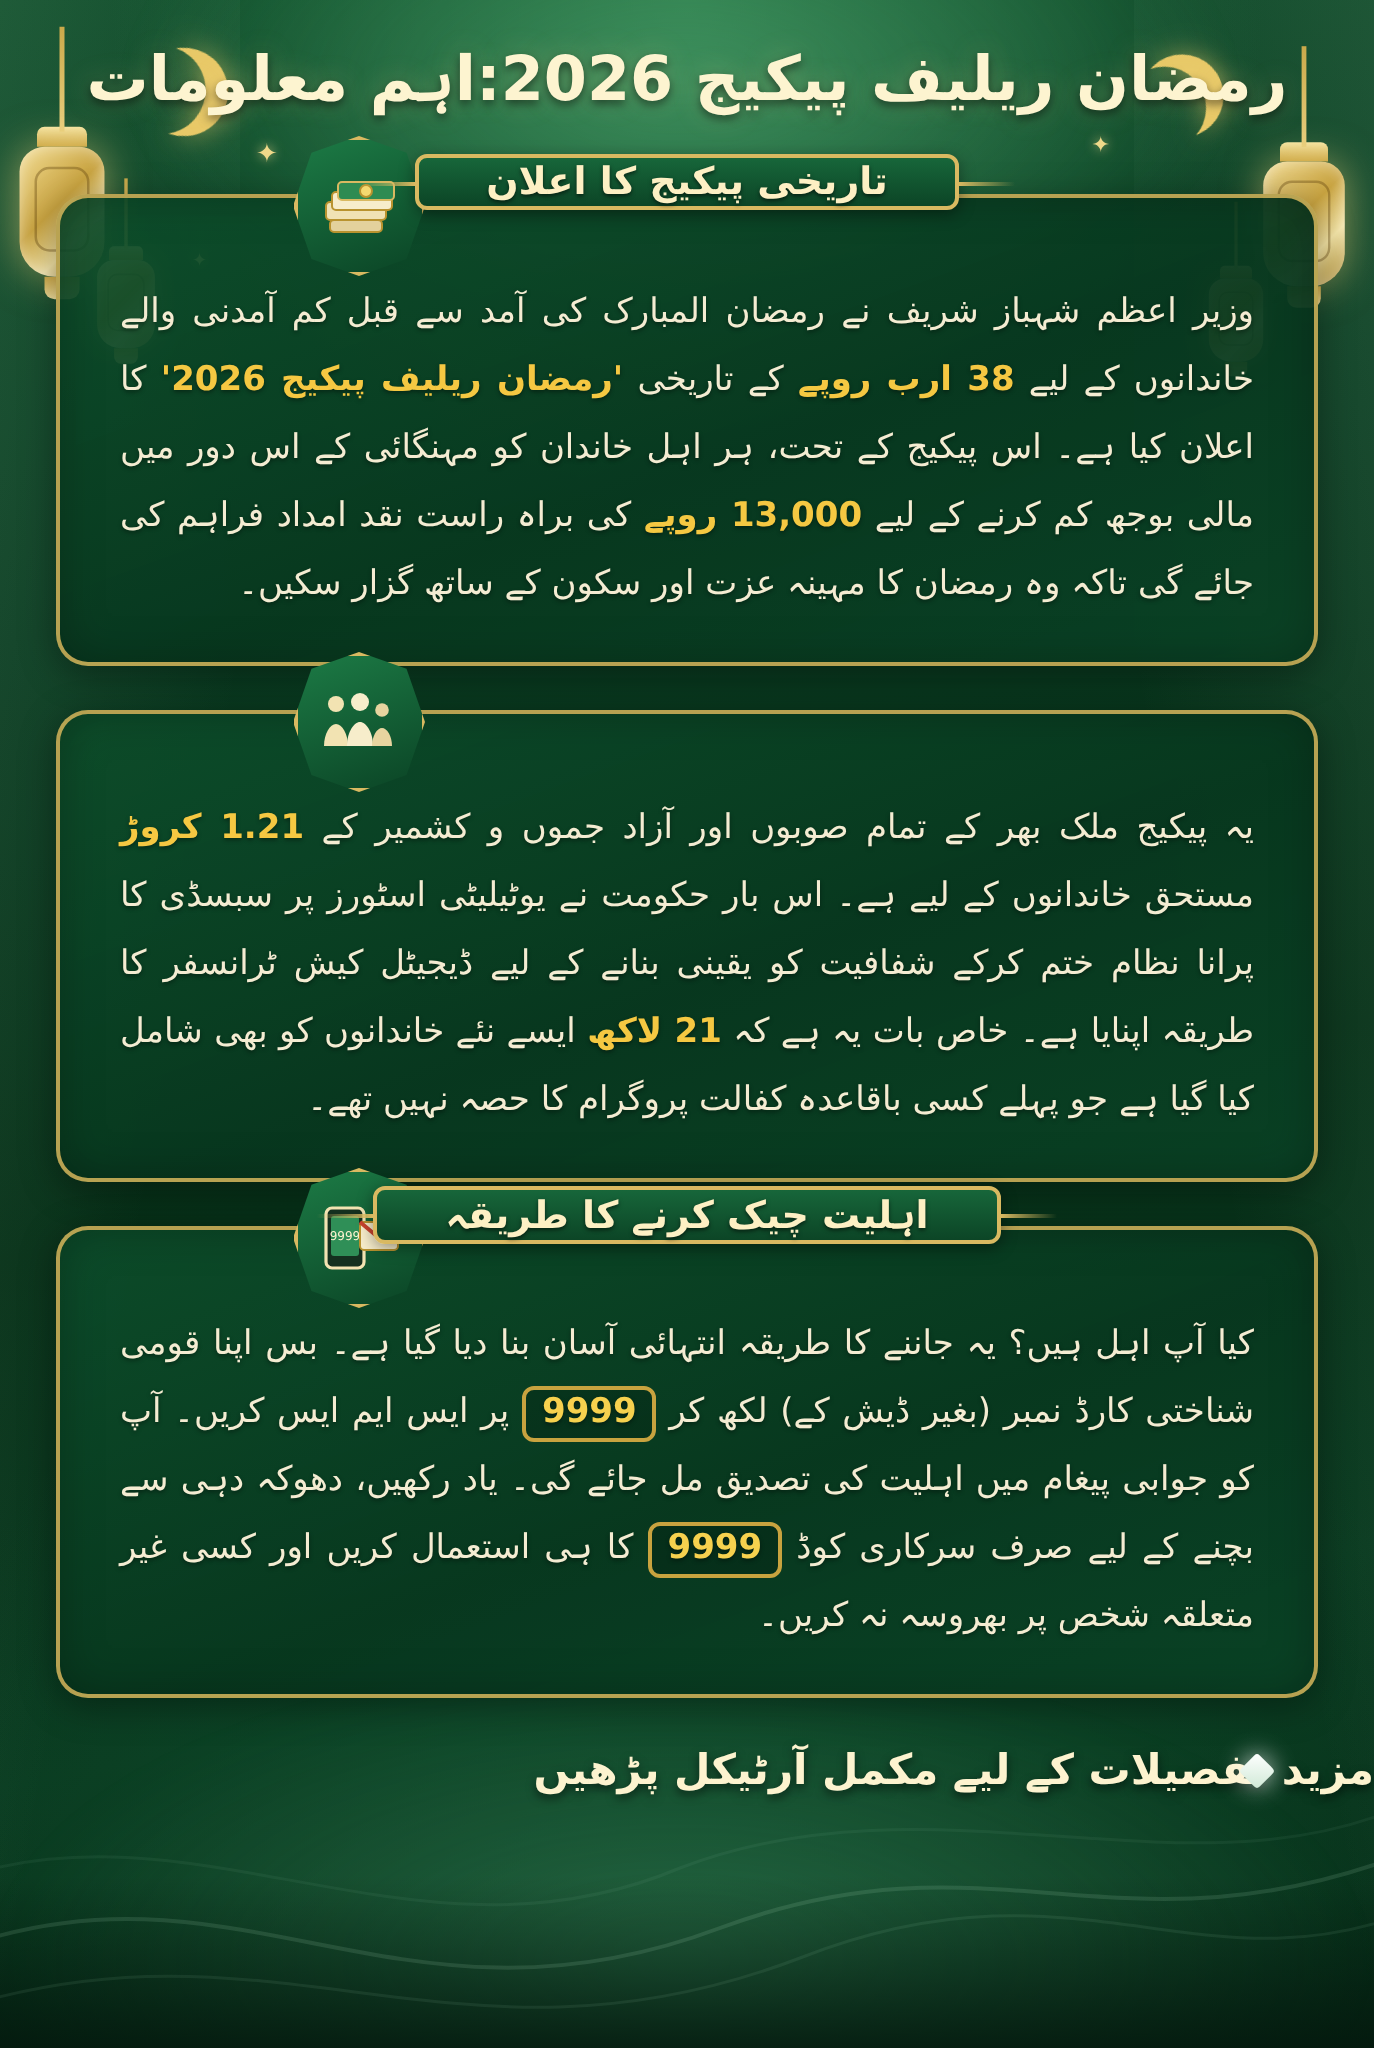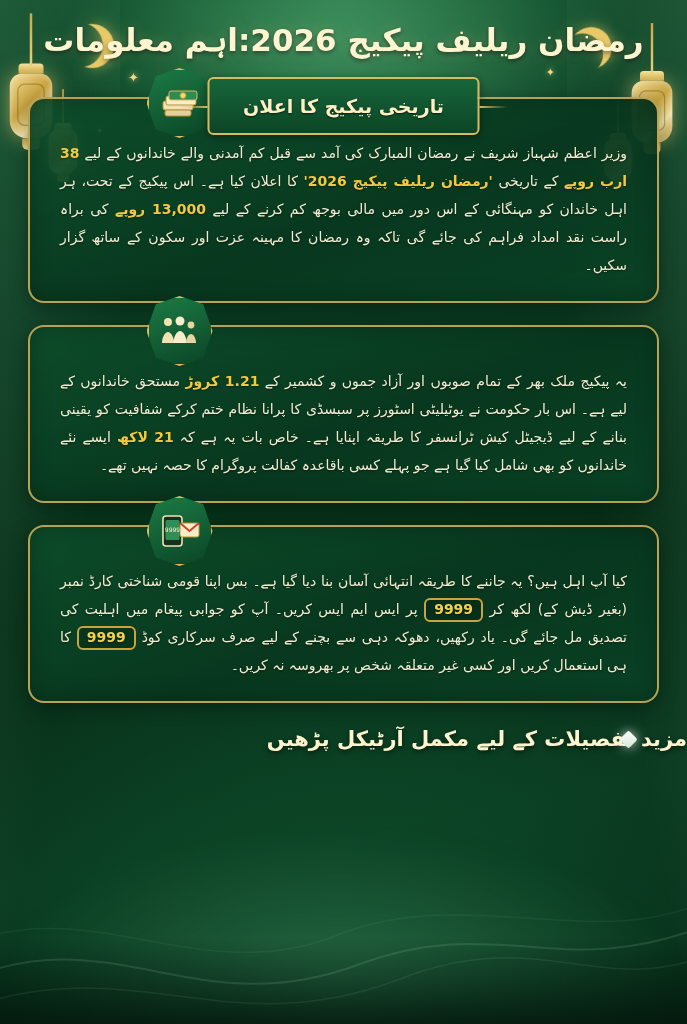--- a/index.html
+++ b/index.html
@@ -125,21 +125,21 @@
 
   .badge {
     position: absolute; left: 50%; top: -22px; transform: translateX(-50%);
     display: flex; align-items: center; gap: 0;
     width: 100%; justify-content: center;
     pointer-events: none;
   }
   .ribbon {
     position: relative;
     min-width: 250px;
-    padding: 16px 34px;
+    padding: 1px 34px;
     border-radius: 6px;
     background: linear-gradient(180deg, #17663a 0%, #0c4526 100%);
     border: 2px solid #d9b961;
     box-shadow: 0 2px 8px rgba(0,0,0,0.4);
     text-align: center;
   }
   .ribbon-text {
     direction: rtl;
     font-size: 19px; font-weight: bold;
     color: #fdf0c4;
@@ -165,21 +165,21 @@
     border: 2px solid #d9b961;
     
     clip-path: polygon(50% 0%, 86% 12%, 100% 50%, 86% 88%, 50% 100%, 14% 88%, 0% 50%, 14% 12%);
     display: flex; align-items: center; justify-content: center;
     box-shadow: 0 2px 10px rgba(0,0,0,0.45);
   }
 
   .body-text {
     direction: rtl;
     text-align: justify;
-    font-size: 14px;
+    font-size: 17px;
     line-height: 2.0;
     color: #f4ecd2;
     padding: 6px 14px 6px 14px;
     text-shadow: 0 1px 2px rgba(0,0,0,0.4);
   }
   .hl-amber { color: #f5c842; font-weight: bold; }
   .hl-box {
     display: inline-block;
     border: 2px solid #c8a33f;
     border-radius: 6px;
@@ -301,20 +301,25 @@
       <div class="icon-plate">
         <svg width="44" height="36" viewBox="0 0 44 36">
           <rect x="5" y="3" width="19" height="30" rx="3" fill="#14301f" stroke="#f2e3b2" stroke-width="1.6"></rect>
           <rect x="7.5" y="7" width="14" height="20" rx="1.5" fill="#2f8f57"></rect>
           <text x="14.5" y="19" font-size="6" fill="#fdf3cf" text-anchor="middle" font-family="DejaVu Sans, sans-serif">9999</text>
           <rect x="22" y="10" width="19" height="14" rx="2" fill="#f7edcb" stroke="#b9932f"></rect>
           <path d="M22 10l9.5 8L41 10" fill="none" stroke="#c8442f" stroke-width="2"></path>
         </svg>
       </div>
     </div>
+    <div class="badge">
+      <div class="ribbon">
+        <div class="ribbon-text">اہلیت چیک کرنے کا طریقہ</div>
+      </div>
+    </div>
     <div class="body-text"><span>کیا آپ اہل ہیں؟ یہ جاننے کا طریقہ انتہائی آسان بنا دیا گیا ہے۔ بس اپنا قومی شناختی کارڈ نمبر (بغیر ڈیش کے) لکھ کر </span><span class="hl-box">9999</span><span> پر ایس ایم ایس کریں۔ آپ کو جوابی پیغام میں اہلیت کی تصدیق مل جائے گی۔ یاد رکھیں، دھوکہ دہی سے بچنے کے لیے صرف سرکاری کوڈ </span><span class="hl-box">9999</span><span> کا ہی استعمال کریں اور کسی غیر متعلقہ شخص پر بھروسہ نہ کریں۔</span></div>
   </div>
 
   <div class="footer">
     <span class="footer-text">مزید تفصیلات کے لیے مکمل آرٹیکل پڑھیں</span>
     <div class="diamond"></div>
   </div>
 
   <div class="bottom-band"></div>
 

